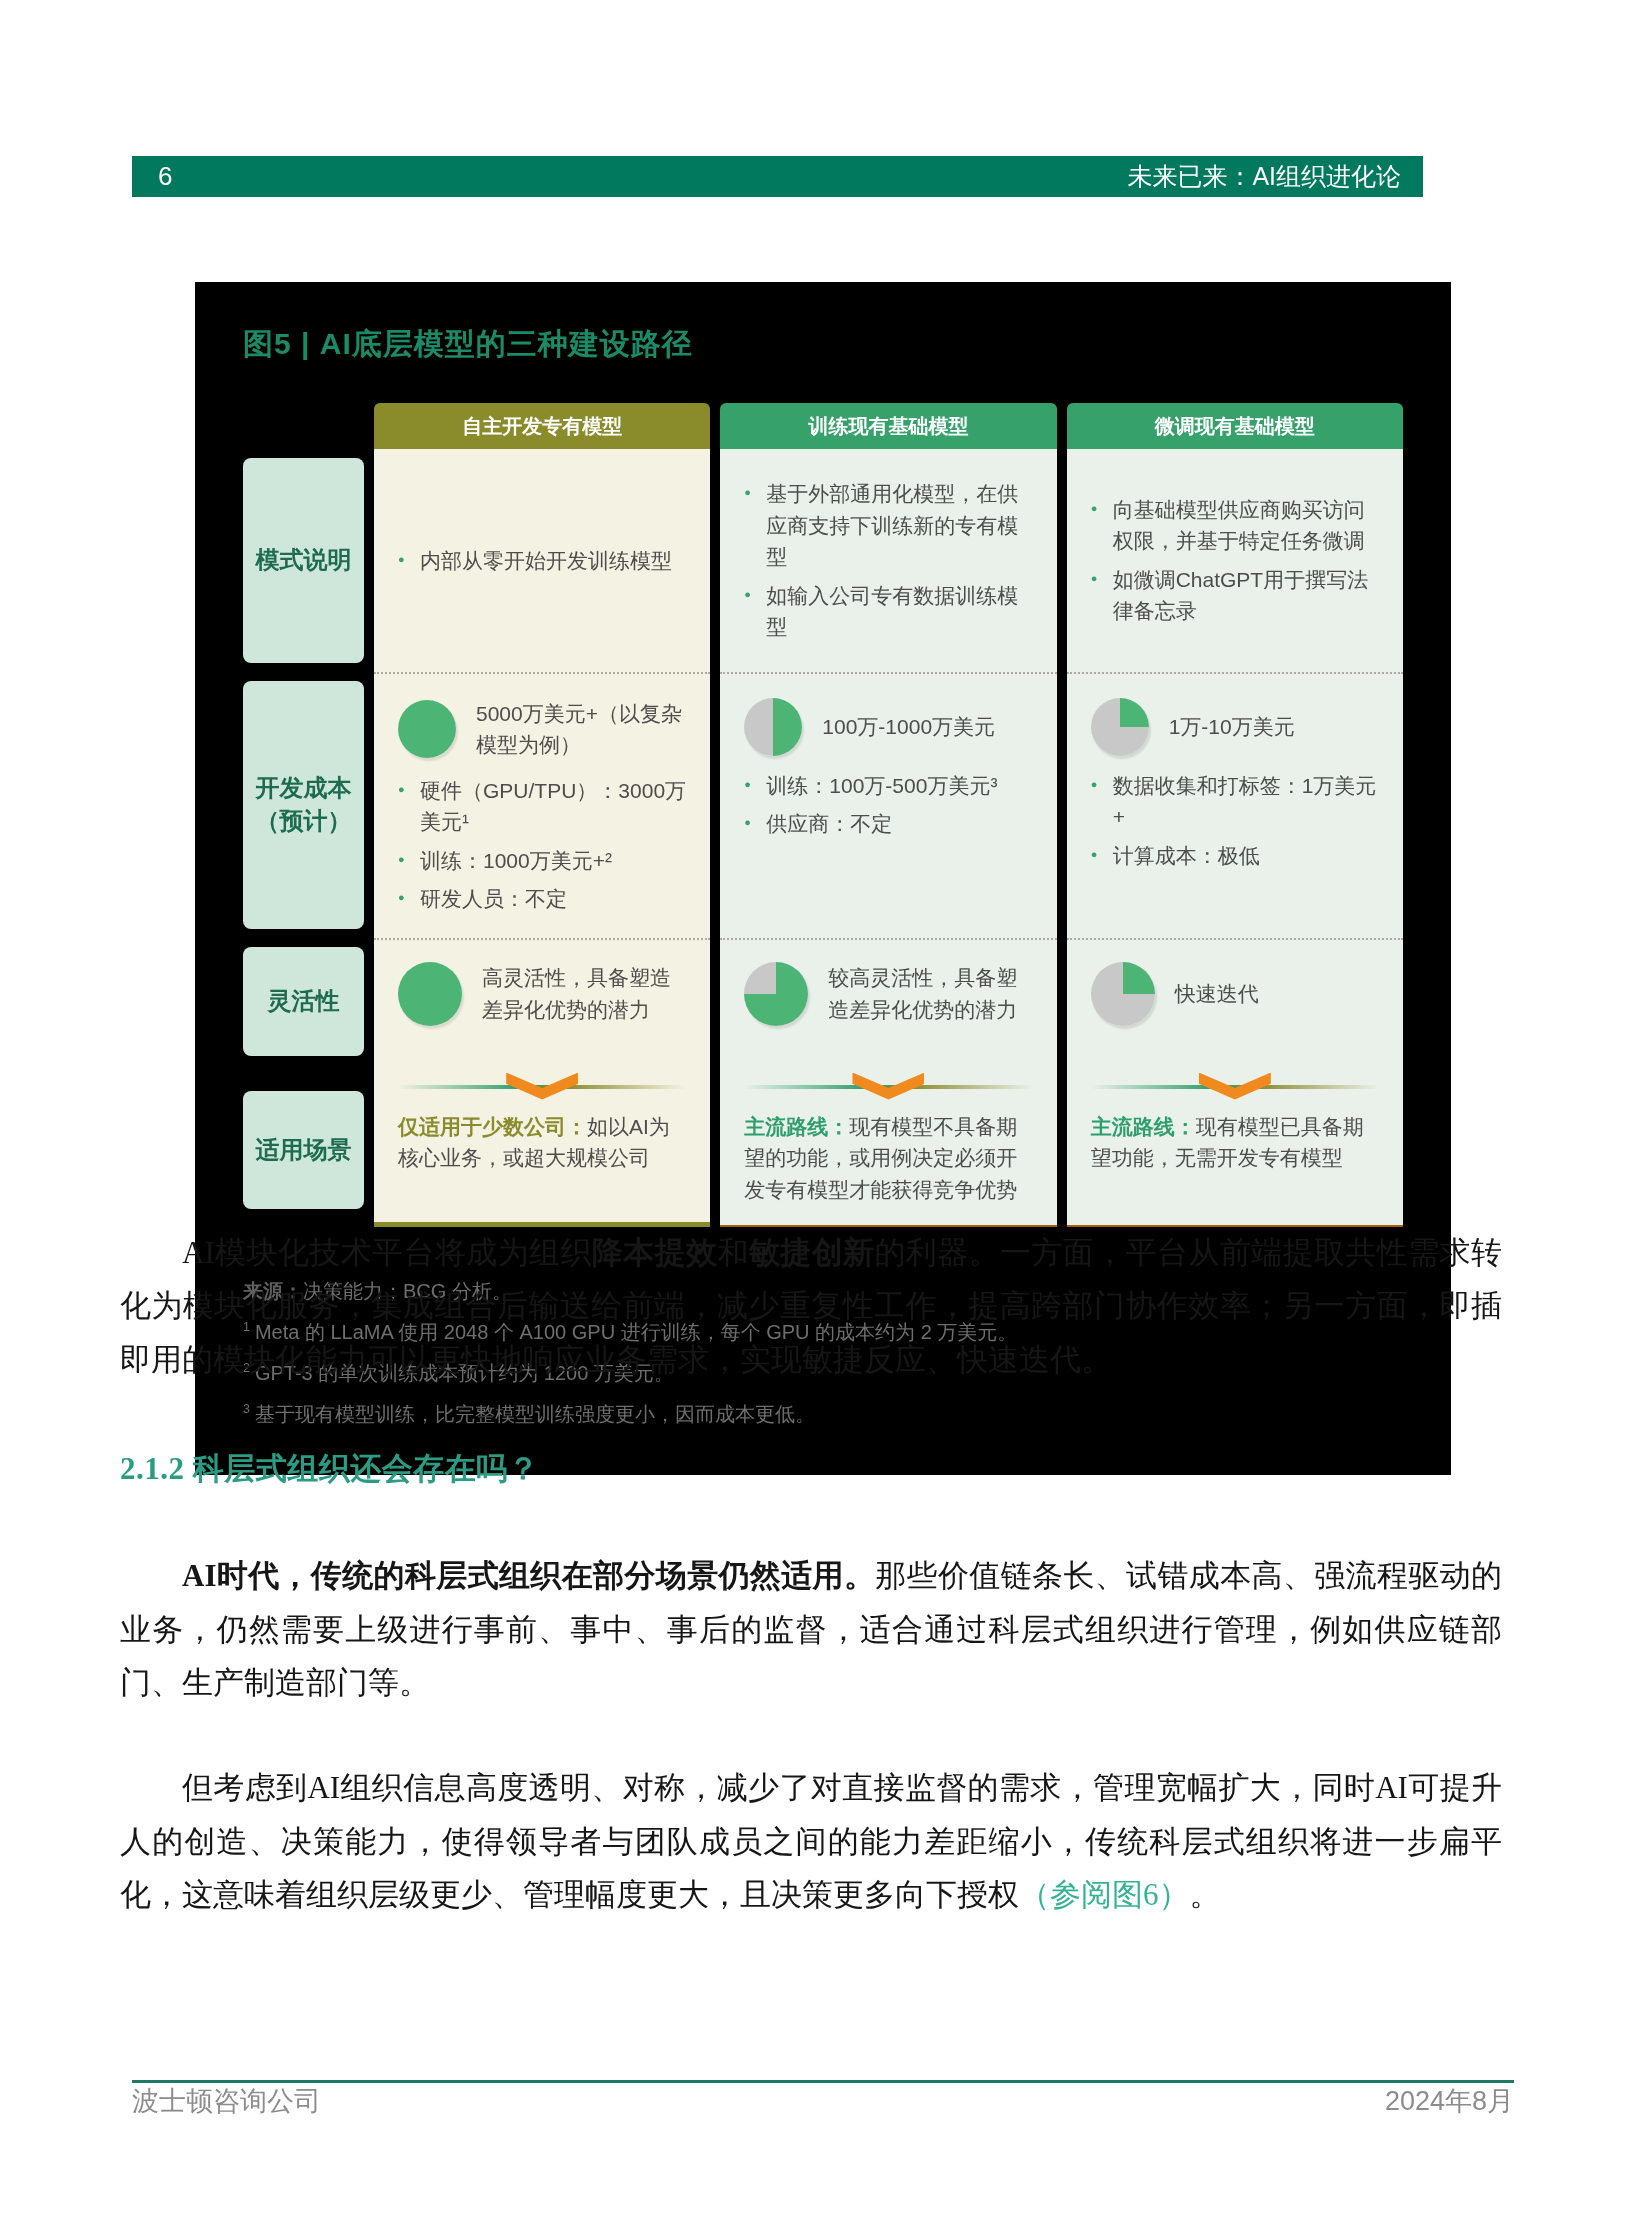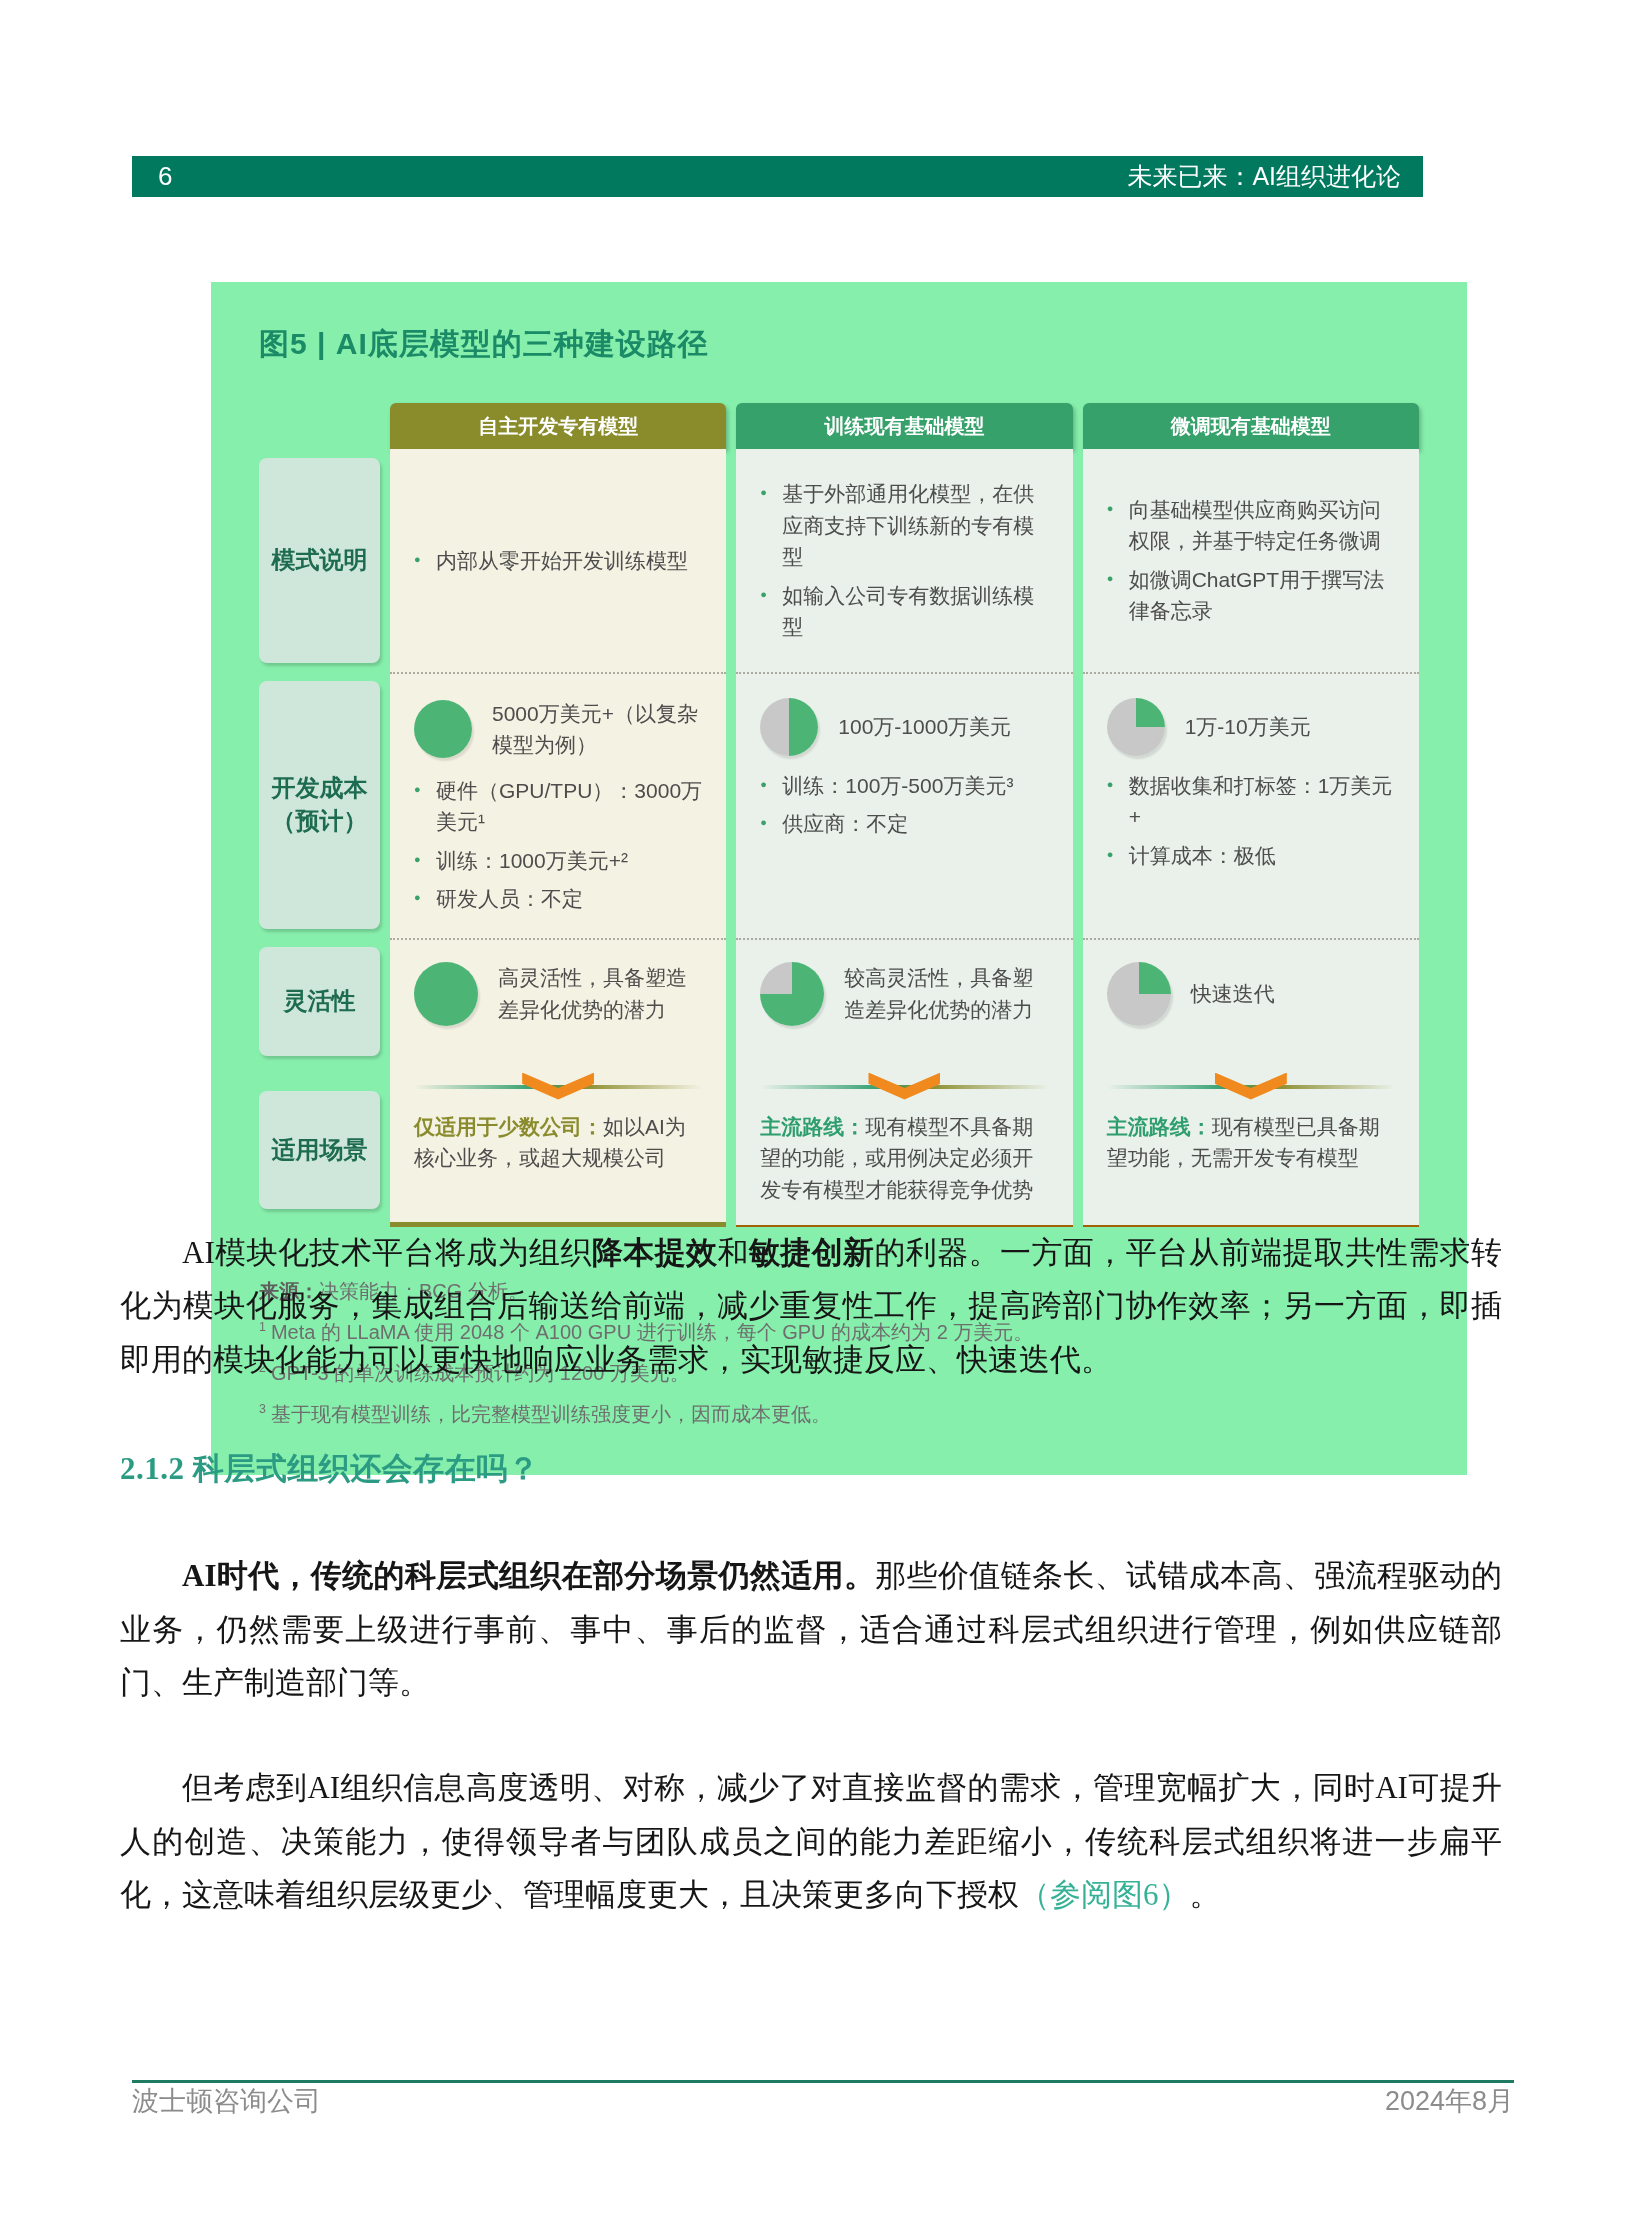--- a/index.html
+++ b/index.html
@@ -14,22 +14,22 @@
   .topbar{
     position:absolute;left:132px;top:156px;width:1291px;height:41px;
     background:#00795e;color:#ffffff;
     display:flex;align-items:center;justify-content:space-between;
     box-sizing:border-box;padding:0 22px 0 26px;
     font-size:25px;
   }
   .topbar .pagenum{font-size:26px;}
   
   .figpanel{
-    position:absolute;left:211px;top:282px;width:1256px;
-    background:#86efac;box-sizing:border-box;
+    position:absolute;left:195px;top:282px;width:1256px;
+    background:#000000;box-sizing:border-box;
     padding:42px 48px 40px 48px;
   }
   .figtitle{
     font-size:30px;font-weight:bold;color:#1b8a67;
     margin:0 0 38px 0;letter-spacing:1px;
   }
   .figtable{
     display:grid;
     grid-template-columns:121px 1fr 1fr 1fr;
     column-gap:10px;row-gap:0;

